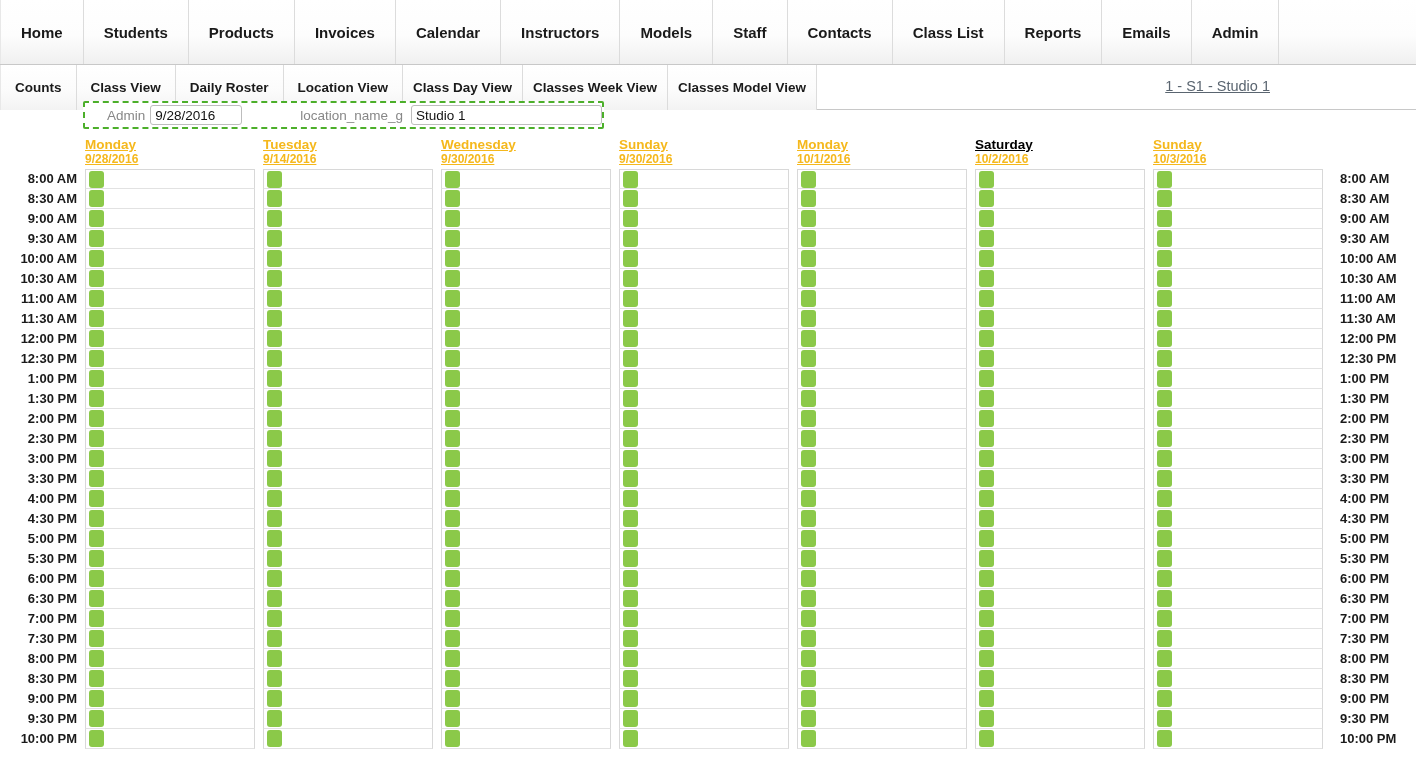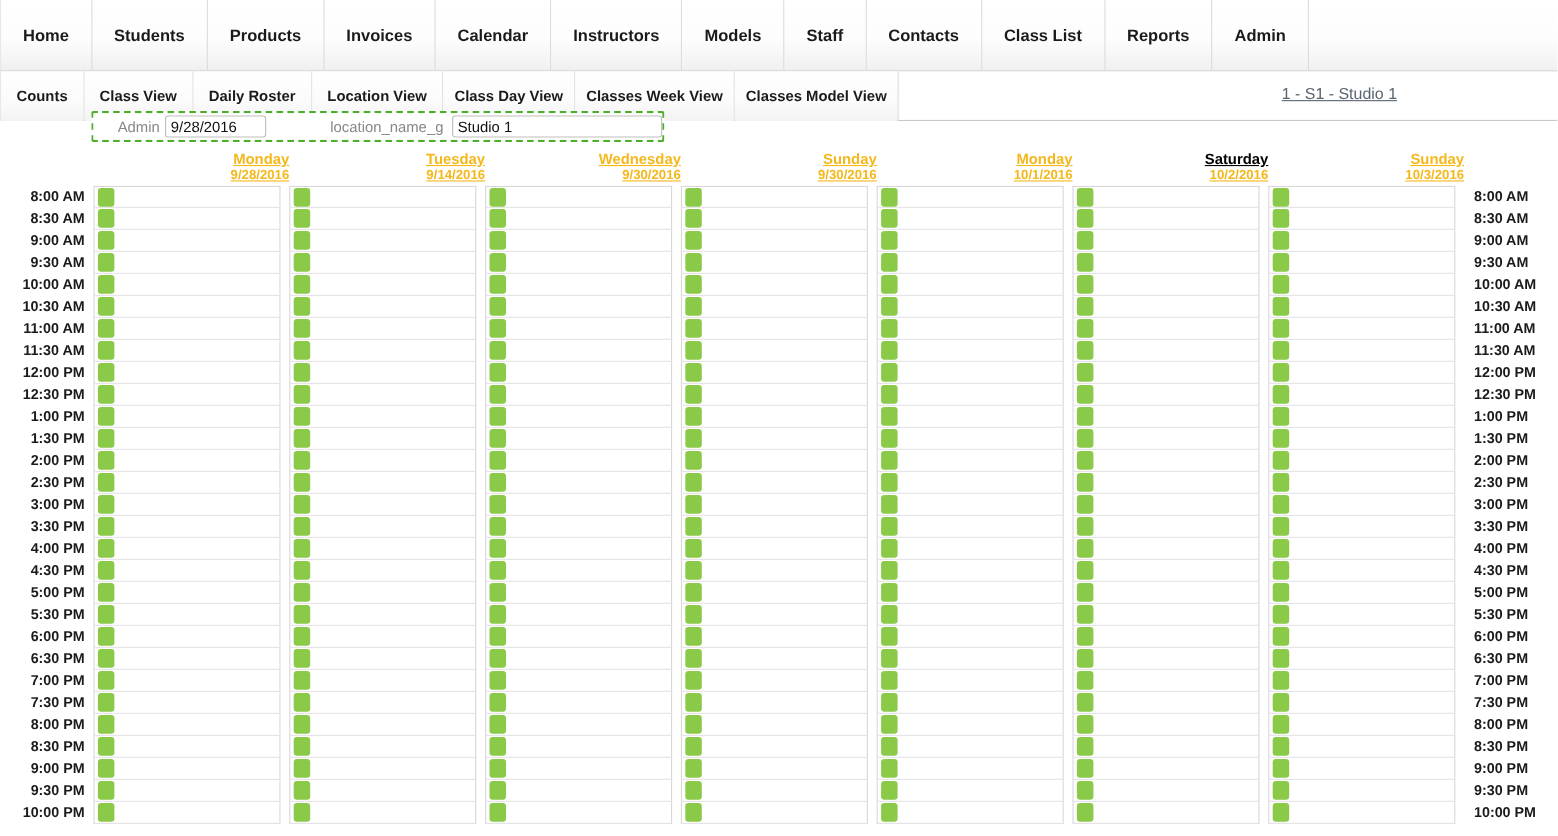--- a/index.html
+++ b/index.html
@@ -116,21 +116,21 @@
   }
   .cal-head {
     display: flex;
     height: 33px;
     width: 1416px;
   }
   .cal-head .spacer-l { width: 85px; flex: 0 0 85px; }
   .cal-head .spacer-r { width: 85px; flex: 0 0 85px; }
   .day-head {
     flex: 1 1 0;
-    text-align: right;
+    text-align: left;
     line-height: 15px;
     padding-top: 1px;
   }
   .day-head .dname,
   .day-head .ddate {
     display: block;
     color: #f5b81c;
     text-decoration: underline;
     font-size: 13.5px;
     font-weight: bold;
@@ -207,20 +207,23 @@
   <div class="topnav-item">
       <span>Contacts</span>
     </div>
   <div class="topnav-item">
       <span>Class List</span>
     </div>
   <div class="topnav-item">
       <span>Reports</span>
     </div>
   <div class="topnav-item">
+      <span>Emails</span>
+    </div>
+  <div class="topnav-item">
       <span>Admin</span>
     </div>
   <div class="topnav-filler"></div>
 </div>
 
 <div class="subnav-wrap">
   <div class="subnav">
     <div class="subnav-item">
         <span>Counts</span>
       </div>

